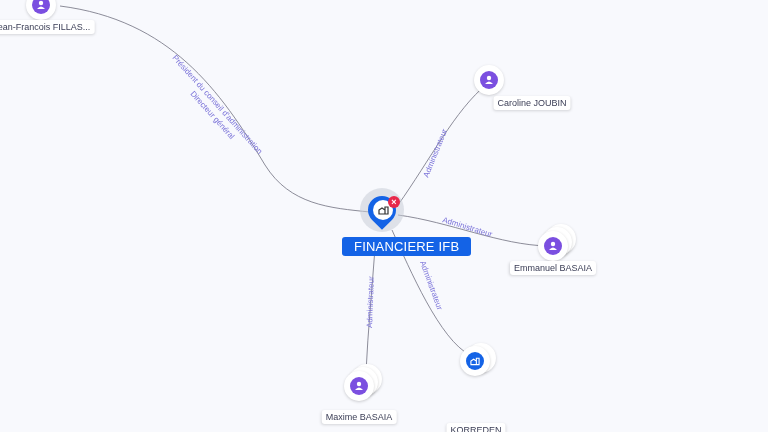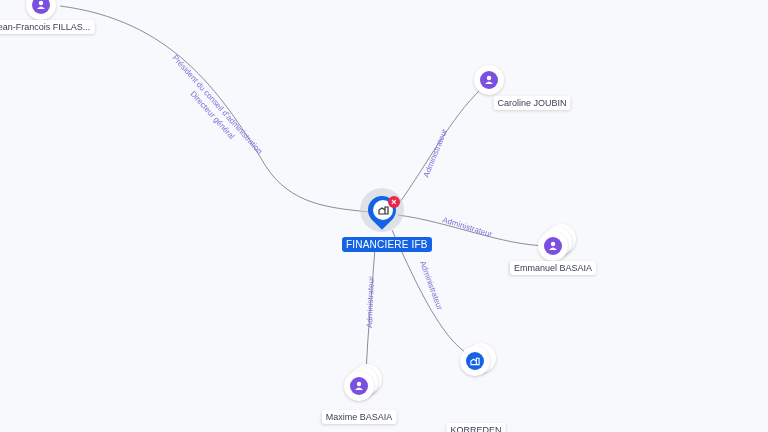--- a/index.html
+++ b/index.html
@@ -16,22 +16,22 @@
   .label { position:absolute; background:#fff; border-radius:3px; font-size:9px; color:#3a3d55;
            padding:2px 4px; white-space:nowrap; box-shadow:0 1px 3px rgba(0,0,0,0.15); transform:translateX(-50%); }
   .center-halo { position:absolute; left:360px; top:188px; width:44px; height:44px; border-radius:50%;
                  background:rgba(200,205,215,0.55); }
   .pin { position:absolute; left:368px; top:196px; width:28px; height:28px; border-radius:50% 50% 50% 0;
          transform:rotate(-45deg); background:#1463e6; }
   .pin-inner { position:absolute; left:373px; top:200px; width:20px; height:20px; border-radius:50%; background:#fff;
                display:flex; align-items:center; justify-content:center; }
   .close-badge { position:absolute; left:388px; top:196px; width:12px; height:12px; border-radius:50%;
                  background:#e8284a; color:#fff; font-size:9px; line-height:12px; text-align:center; font-weight:bold; }
-  .center-label { position:absolute; left:342px; top:237px; background:#1463e6; color:#fff; font-size:10px;
-                  padding:2px 4px; border-radius:3px; white-space:nowrap; letter-spacing:0.2px; }
+  .center-label { position:absolute; left:342px; top:237px; background:#1463e6; color:#fff; font-size:13px;
+                  padding:2px 12px; border-radius:3px; white-space:nowrap; letter-spacing:0.2px; }
 </style>
 </head>
 <body>
 
 <svg class="edges" width="768" height="432">
   <path d="M60,6 C170,20 220,90 265,165 C290,205 330,208 370,212" fill="none" stroke="#70707f" stroke-width="0.8"></path>
   <path d="M487,84 C455,110 430,160 398,205" fill="none" stroke="#70707f" stroke-width="0.8"></path>
   <path d="M398,215 C450,222 500,245 548,246" fill="none" stroke="#70707f" stroke-width="0.8"></path>
   <path d="M375,248 C372,290 368,330 366,372" fill="none" stroke="#70707f" stroke-width="0.8"></path>
   <path d="M392,230 C410,270 440,340 470,355" fill="none" stroke="#70707f" stroke-width="0.8"></path>

